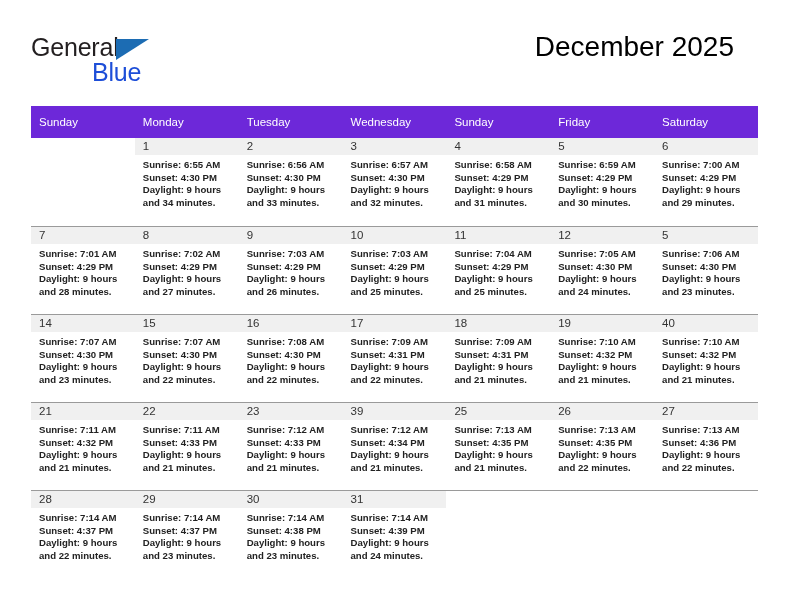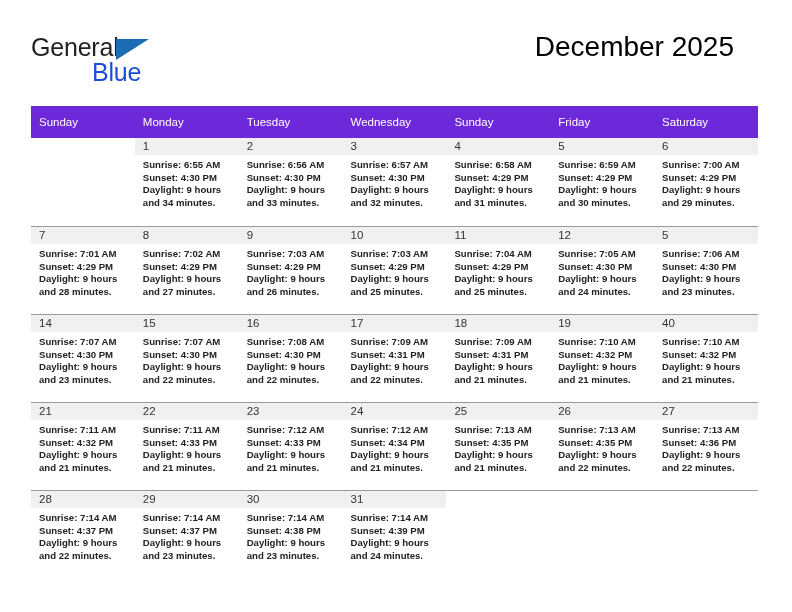--- a/index.html
+++ b/index.html
@@ -440,21 +440,21 @@
               <div class="dayinfo">
                 <div>Sunrise: 7:12 AM</div>
                 <div>Sunset: 4:33 PM</div>
                 <div>Daylight: 9 hours</div>
                 <div>and 21 minutes.</div>
               </div>
             </div>
           </td>
           <td>
             <div class="daycell">
-              <div class="daynum">24</div>
+              <div class="daynum">39</div>
               <div class="dayinfo">
                 <div>Sunrise: 7:12 AM</div>
                 <div>Sunset: 4:34 PM</div>
                 <div>Daylight: 9 hours</div>
                 <div>and 21 minutes.</div>
               </div>
             </div>
           </td>
           <td>
             <div class="daycell">

